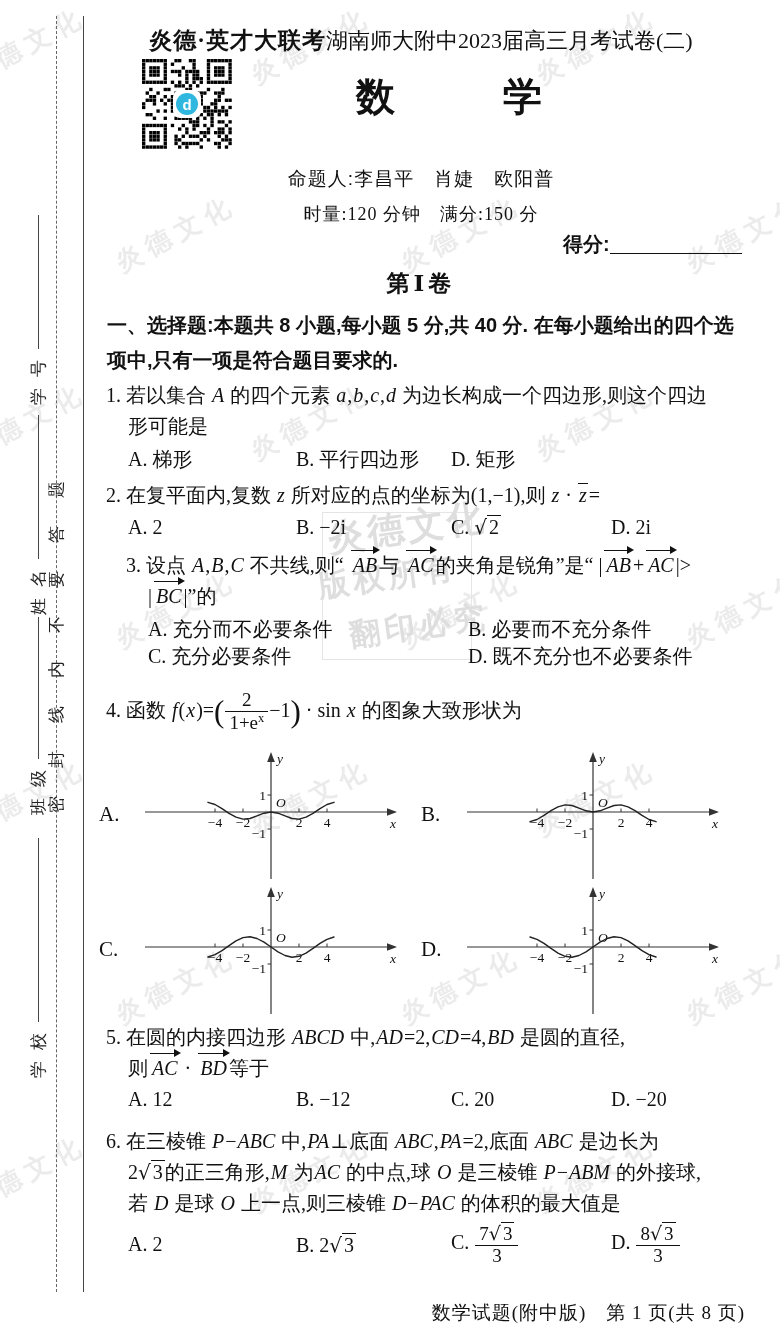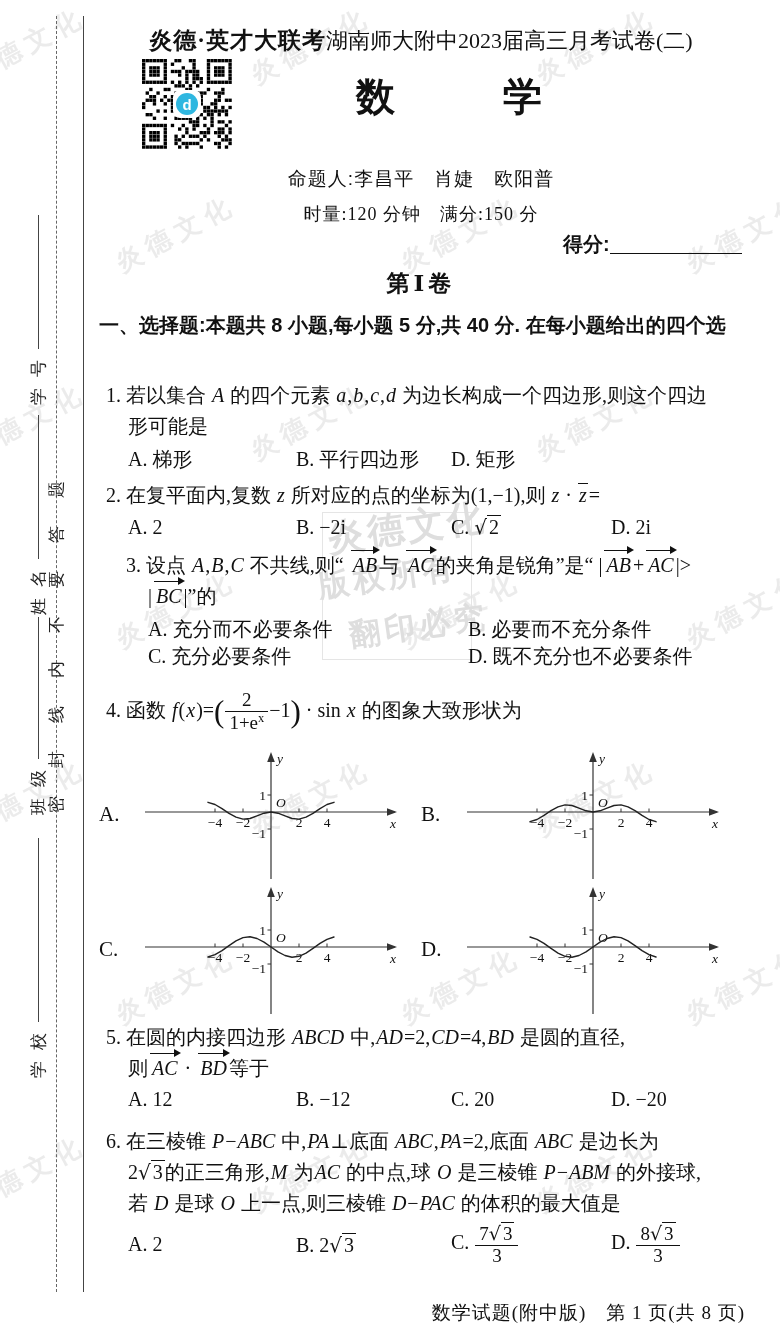--- a/index.html
+++ b/index.html
@@ -41,21 +41,21 @@
        font-family:"Liberation Sans",sans-serif;font-weight:normal;font-size:19px;letter-spacing:1px;z-index:2;}
   #examinfo{position:absolute;left:97px;width:648px;top:202px;text-align:center;font-size:18px;
        letter-spacing:1px;z-index:2;}
   #score{position:absolute;left:563px;top:231px;font-family:"Liberation Sans",sans-serif;font-weight:bold;
        font-size:20px;z-index:2;}
   .score-line{display:inline-block;width:132px;height:20px;border-bottom:1.6px solid #111;vertical-align:-3px;}
   #part-title{position:absolute;left:97px;width:648px;top:268px;text-align:center;font-size:23px;
        font-weight:bold;letter-spacing:4px;z-index:2;}
   #intro{position:absolute;left:99px;top:308px;width:648px;font-family:"Liberation Sans",sans-serif;
        font-weight:bold;font-size:20px;line-height:35px;z-index:2;}
-  #intro div{white-space:nowrap;}
+  #intro div{white-space:nowrap;margin-left:8px;}
   
   #questions{z-index:2;}
   .q{position:absolute;left:106px;width:650px;font-size:20px;z-index:2;}
   .qline{line-height:31px;white-space:nowrap;}
   .qline.ind{padding-left:22px;}
   .qnum{margin-right:5px;}
   .opts{display:grid;padding-left:22px;margin-top:4px;align-items:center;}
   .opt{white-space:nowrap;}
   
   .mv{font-family:"Liberation Serif",serif;font-style:italic;padding:0 1px;}
@@ -430,20 +430,21 @@
   <span>学</span>
 </div>
 <div id="setters">命题人:李昌平　肖婕　欧阳普</div>
 <div id="examinfo">时量:120 分钟　满分:150 分</div>
 <div id="score">
   <span>得分:</span><span class="score-line"></span>
 </div>
 <div id="part-title">第Ⅰ卷</div>
 <div id="intro">
   <div>一、选择题:本题共 8 小题,每小题 5 分,共 40 分. 在每小题给出的四个选</div>
+  <div>项中,只有一项是符合题目要求的.</div>
 </div>
 
 <div id="questions">
     <div class="q" style="top: 380px;">
       <div class="qline"><span class="qnum">1.</span>若以集合 <i class="mv">A</i> 的四个元素 <i class="mv">a</i>,<i class="mv">b</i>,<i class="mv">c</i>,<i class="mv">d</i> 为边长构成一个四边形,则这个四边</div>
       <div class="qline ind">形可能是</div>
       <div class="opts" style="grid-template-columns: 168px 155px 160px auto;">
         <span class="opt">A. 梯形</span>
         <span class="opt">B. 平行四边形</span>
         <span class="opt">D. 矩形</span>

